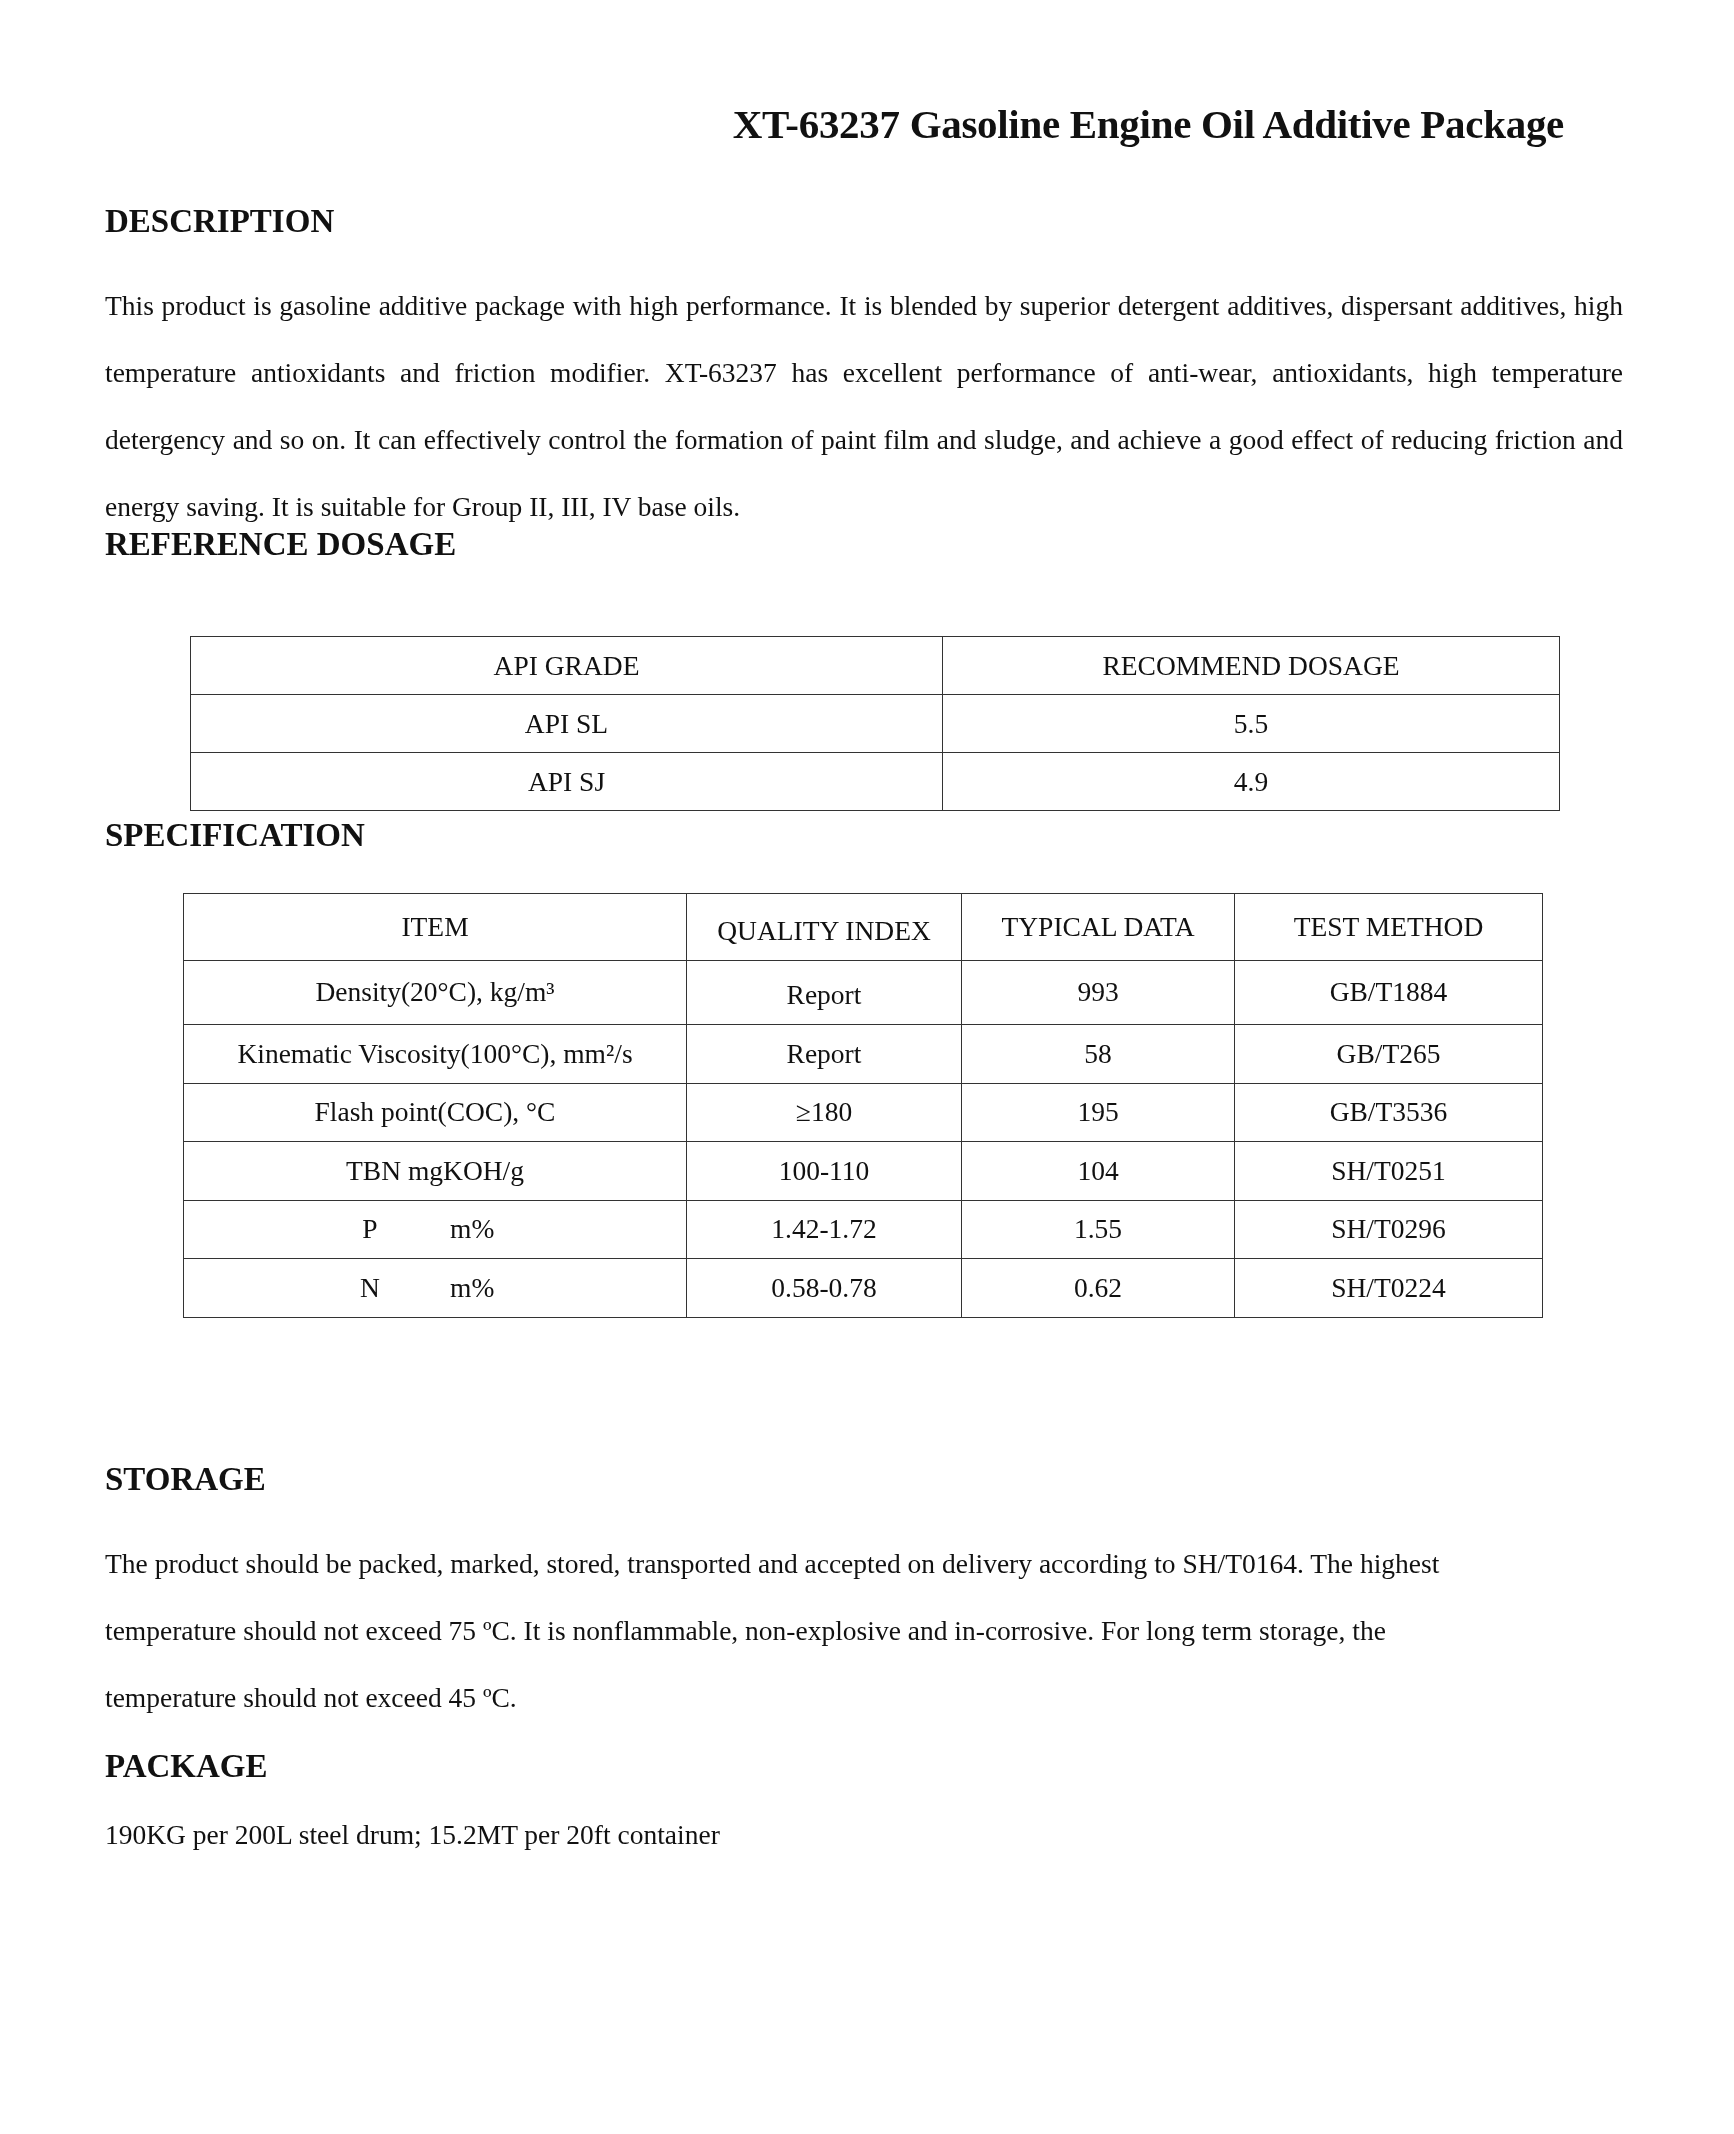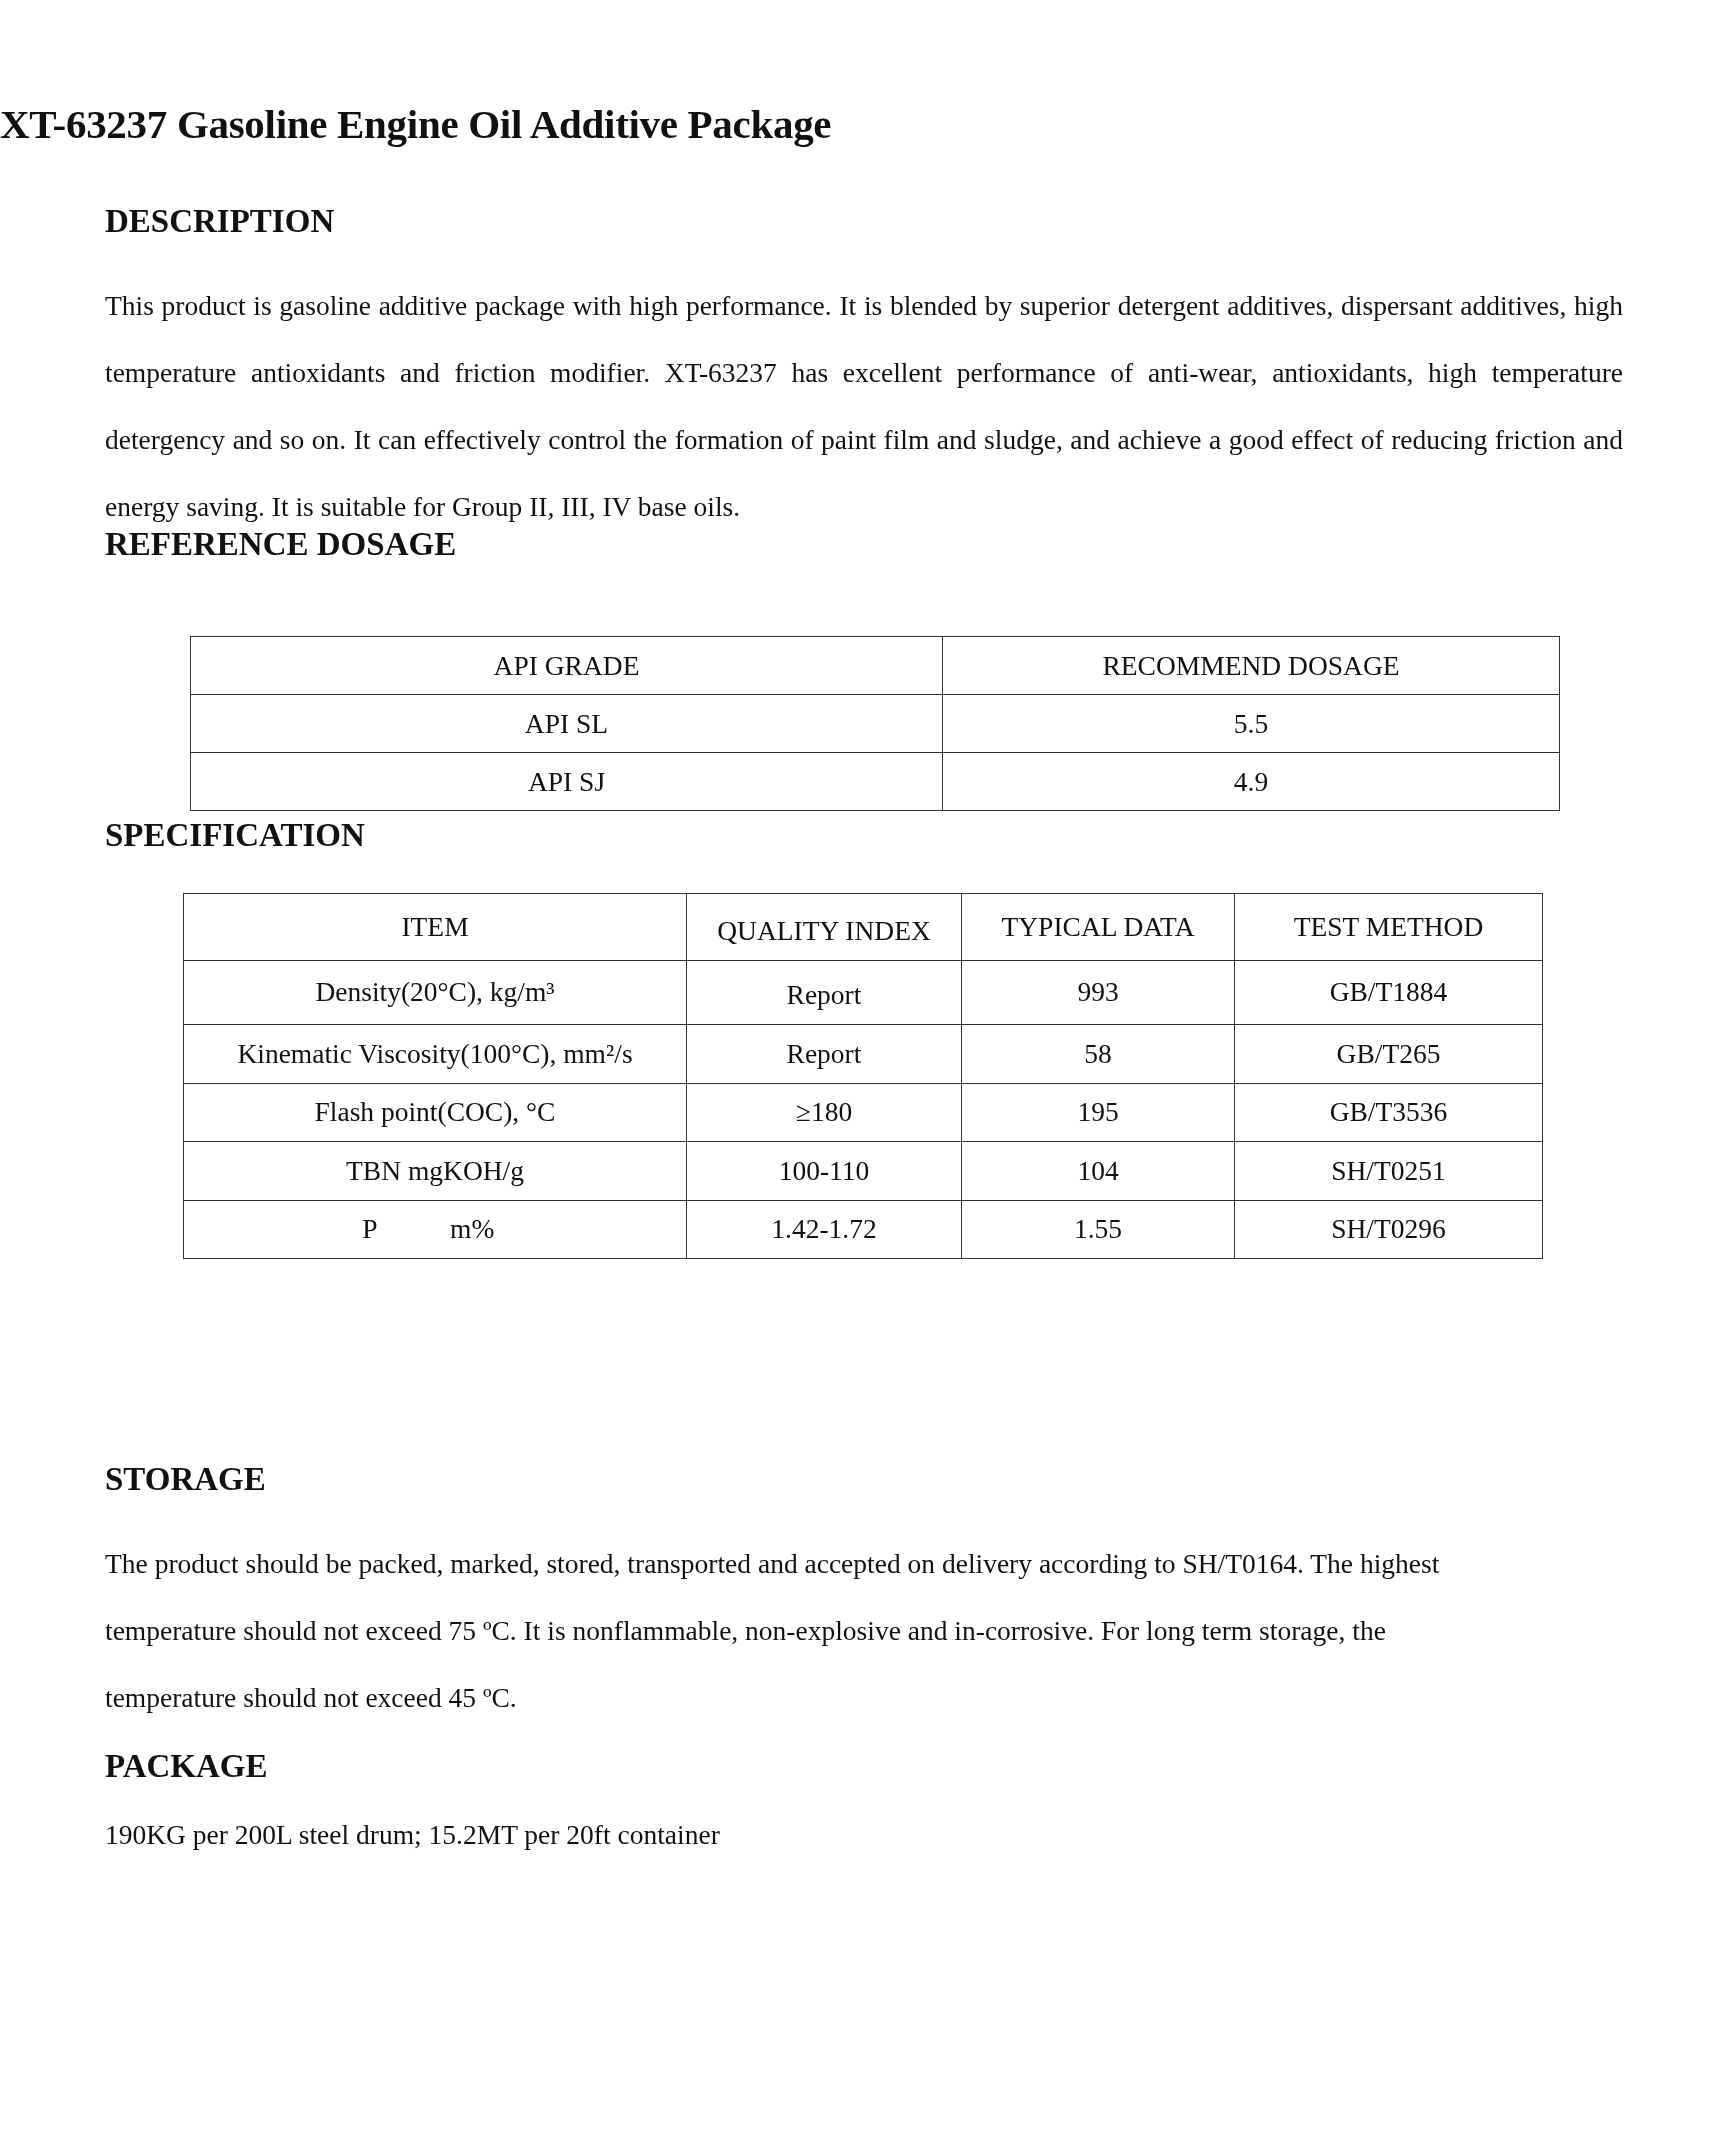--- a/index.html
+++ b/index.html
@@ -1,18 +1,18 @@
 <!DOCTYPE html>
 <html><head>
 <meta charset="utf-8">
 <style>
   html, body { margin:0; padding:0; background:#fff; }
   body { width:1734px; height:2134px; position:relative; overflow:hidden;
          font-family:"Liberation Serif", "DejaVu Serif", serif; color:#111; }
-  .title { position:absolute; left:0; width:1564px; top:100px; text-align:left;
+  .title { position:absolute; left:0; width:1564px; top:100px; text-align:right;
            font-size:41px; font-weight:bold; letter-spacing:-0.3px; }
   .h { position:absolute; left:105px; font-size:33px; font-weight:bold; }
   .para { position:absolute; left:105px; width:1518px; font-size:27.5px; line-height:67px; }
   .justify { text-align:justify; text-align-last:left; }
   table { position:absolute; border-collapse:collapse; font-size:27.5px; }
   td { border:1.5px solid #333; text-align:center; vertical-align:middle; padding:0; }
   #dosage-table { left:178px; top:636px; width:1370px;margin-left:12px; }
   #dosage-table td { height:57px; }
   #spec-table { left:183px; top:893px; width:1360px; }
   #spec-table td { height:57.5px; }
@@ -89,20 +89,26 @@
     <td>100-110</td>
     <td>104</td>
     <td>SH/T0251</td>
   </tr>
   <tr>
     <td><span class="el">P</span><span class="unit">m%</span></td>
     <td>1.42-1.72</td>
     <td>1.55</td>
     <td>SH/T0296</td>
   </tr>
+  <tr>
+    <td><span class="el">N</span><span class="unit">m%</span></td>
+    <td>0.58-0.78</td>
+    <td>0.62</td>
+    <td>SH/T0224</td>
+  </tr>
 </tbody>
   </table>
 
 <div class="h" style="top:1461px">STORAGE</div>
 <div class="para" style="top:1530px; width:1600px">
   <div>The product should be packed, marked, stored, transported and accepted on delivery according to SH/T0164. The highest</div>
   <div>temperature should not exceed 75 ºC. It is nonflammable, non-explosive and in-corrosive. For long term storage, the</div>
   <div>temperature should not exceed 45 ºC.</div>
 </div>
 

